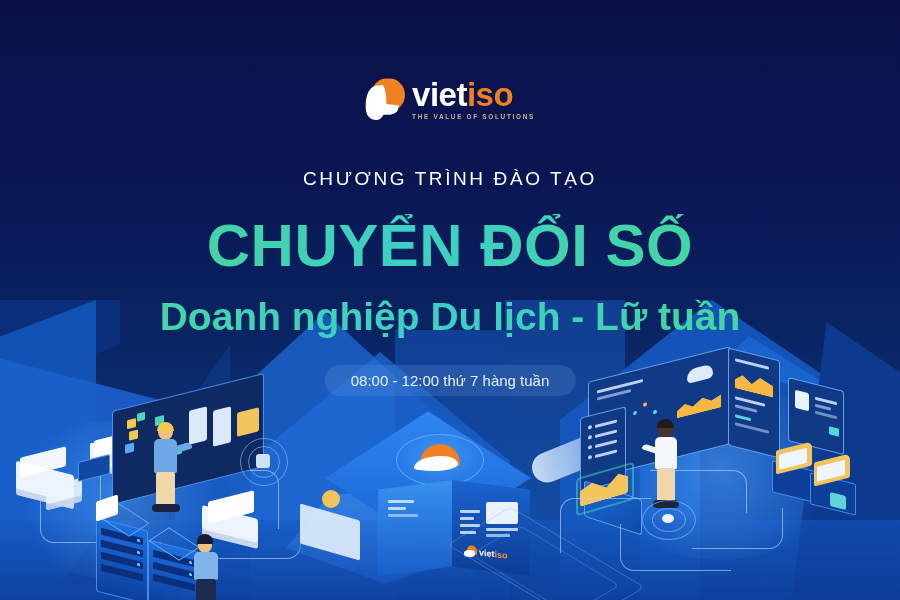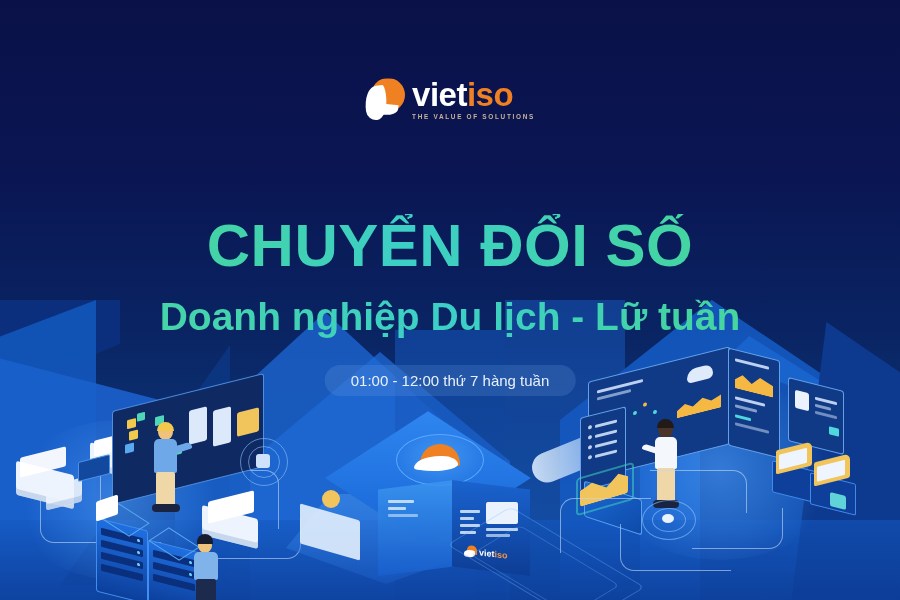--- a/index.html
+++ b/index.html
@@ -497,17 +497,18 @@
       </div>
       <div class="vi-text">
         <div class="vi-word"><span class="w">viet</span><span class="o">iso</span></div>
         <div class="vi-tag">The Value of Solutions</div>
       </div>
     </div>
 
 
   </div>
 
+  <div class="kicker">CHƯƠNG TRÌNH ĐÀO TẠO</div>
   <div class="title">CHUYỂN ĐỔI SỐ</div>
   <div class="subtitle">Doanh nghiệp Du lịch - Lữ tuần</div>
-  <div class="time-pill">01:00 - 12:00 thứ 7 hàng tuần</div>
+  <div class="time-pill">08:00 - 12:00 thứ 7 hàng tuần</div>
 
 </div>
 
 </body></html>

